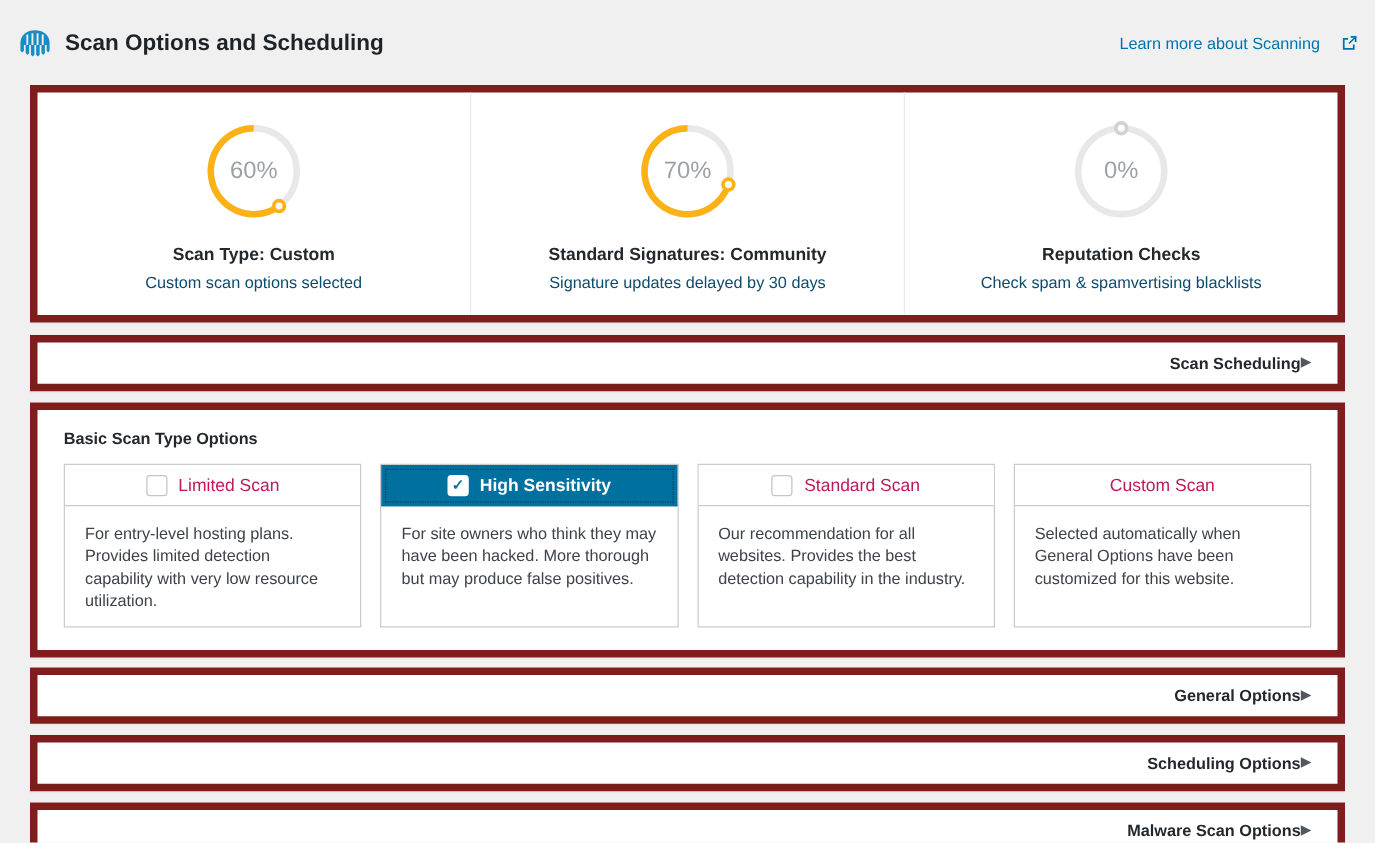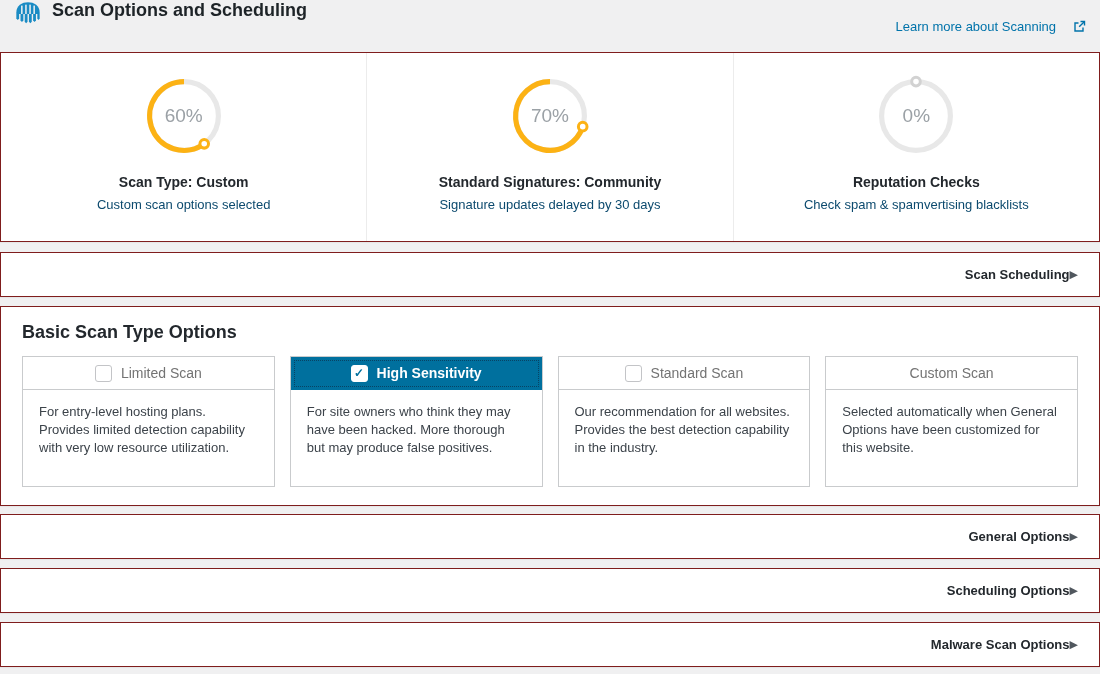--- a/index.html
+++ b/index.html
@@ -6,33 +6,33 @@
   html,body { width:1100px; height:674px; }
   body {
     background:#f0f0f1;
     font-family:"Liberation Sans", sans-serif;
     color:#3c434a;
     overflow:hidden;
   }
   .page { width:1100px; height:674px; position:relative; }
 
   
-  .topbar { height:52px; display:flex; padding:0 14px; }
+  .topbar { height:68px; display:flex; align-items:center; padding:0 14px; }
   .fence-icon { width:28px; height:25px; margin-right:10px; flex:0 0 auto; }
   .page-title { font-size:18px; font-weight:700; color:#1d2327; }
   .learn-link {
     margin-left:auto; font-size:13px; color:#0073aa; text-decoration:none;
     display:flex; align-items:center; gap:17px; cursor:pointer;
   }
   .ext-icon { width:13px; height:13px; display:inline-block; }
 
   
   .panel {
-    margin:0 0; background:#fff;
-    border:1px solid #7f1d1d; box-shadow:0 1px 1px rgba(0,0,0,.04);
+    margin:0 24px; background:#fff;
+    border:6px solid #7f1d1d; box-shadow:0 1px 1px rgba(0,0,0,.04);
   }
 
   
   .circles-panel { height:190px; display:flex; margin-bottom:10px; }
   .circle-col { flex:1 1 0; text-align:center; padding-top:20px; border-right:1px solid #ececec; }
   .circle-col:last-child { border-right:none; }
   .ring-wrap { width:86px; height:86px; margin:0 auto; position:relative; }
   .ring-wrap svg { width:86px; height:86px; display:block; }
   .ring-label {
     position:absolute; inset:0; display:flex; align-items:center; justify-content:center;
@@ -45,27 +45,27 @@
   .accordion {
     height:45px; display:flex; align-items:center; justify-content:flex-end;
     padding:0 21px; margin-bottom:9px; cursor:pointer;
   }
   .accordion-label { font-size:13px; font-weight:700; color:#23282d; }
   .chevron-right { font-size:11px; color:#50575e; line-height:1; }
   .chevron-right::after { content:"\25B6"; }
 
   
   .basic-panel { padding:0 21px 18px 21px; margin-bottom:8px; }
-  .basic-title { padding:15px 0 13px 0; font-size:18px; font-weight:700; color:#23282d; }
+  .basic-title { padding:15px 0 13px 0; font-size:13px; font-weight:700; color:#23282d; }
   .cards { display:flex; gap:15px; }
   .scan-card { flex:1 1 0; border:1px solid #c9cbcd; background:#fff; cursor:pointer; }
   .card-header {
     height:33px; border-bottom:1px solid #c9cbcd;
     display:flex; align-items:center; justify-content:center; gap:9px;
-    font-size:14px; color:#737373; background:#fff;
+    font-size:14px; color:#be185d; background:#fff;
   }
   .scan-card.selected .card-header {
     background:#00709e; border-bottom-color:#00709e; color:#fff; font-weight:700;
     outline:1px dotted rgba(10,60,90,.85); outline-offset:-4px;
   }
   .checkbox {
     width:17px; height:17px; border:1px solid #c3c4c7; border-radius:3px;
     background:#fff; display:inline-flex; align-items:center; justify-content:center;
     flex:0 0 auto;
   }

